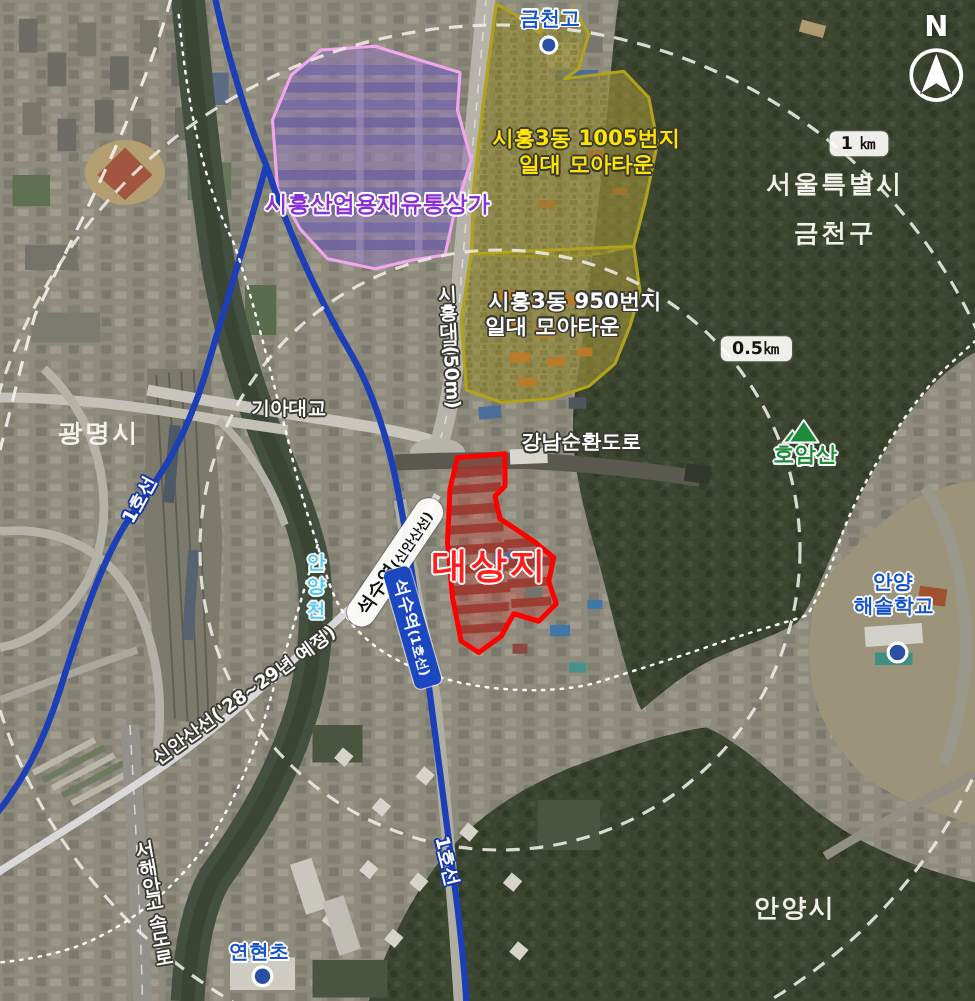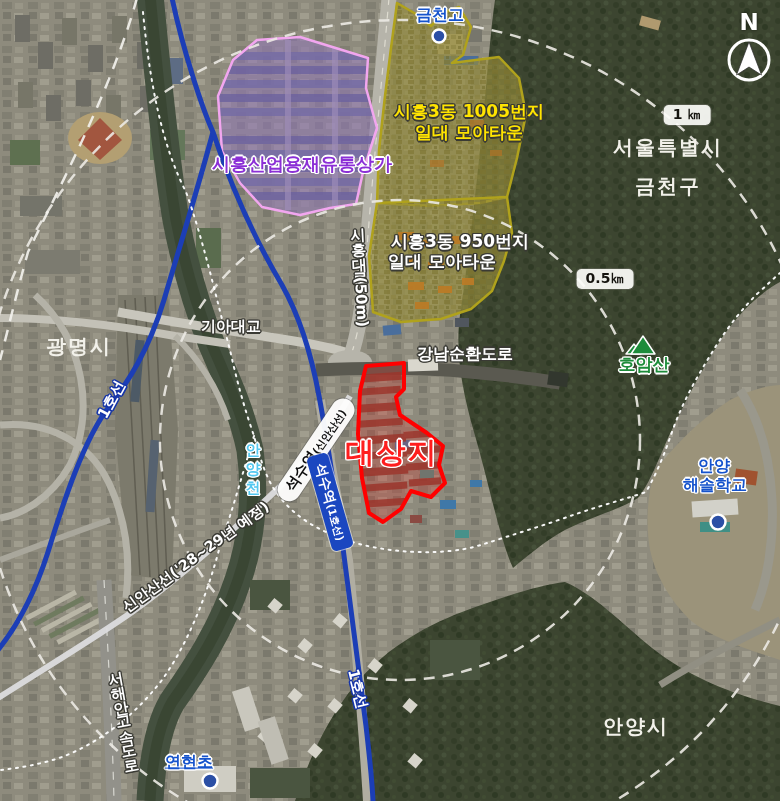--- a/index.html
+++ b/index.html
@@ -319,18 +319,18 @@
 <div class="sta-pill sta-blue" style="left:330px;top:502px;transform:translate(-50%,-50%) rotate(74deg);">
   <span>석수역</span><span class="sta-sub">(1호선)</span>
 </div>
 
 <div class="lbl site-lbl ow" style="left:392px;top:452px;text-align:center;">대상지</div>
 
 <div class="lbl white-ol ok" style="left:196px;top:557px;font-size:14.5px;transform:translate(-50%,-50%) rotate(-36deg);">신안산선('28~29년 예정)</div>
 
 <div class="lbl white-ol ok vert" style="left:121px;top:713px;transform:translate(-50%,-50%) rotate(-10deg);">서해안고속도로</div>
 
-<div class="lbl poi-blue ow" style="left:189px;top:762px;text-decoration:underline;">연현초</div>
+<div class="lbl poi-blue ow" style="left:207px;top:762px;">연현초</div>
 
 <div class="lbl poi-blue ow" style="left:714px;top:466px;">안양</div>
 <div class="lbl poi-blue ow" style="left:715px;top:485px;">해솔학교</div>
 
 </div>
 
 </body></html>

